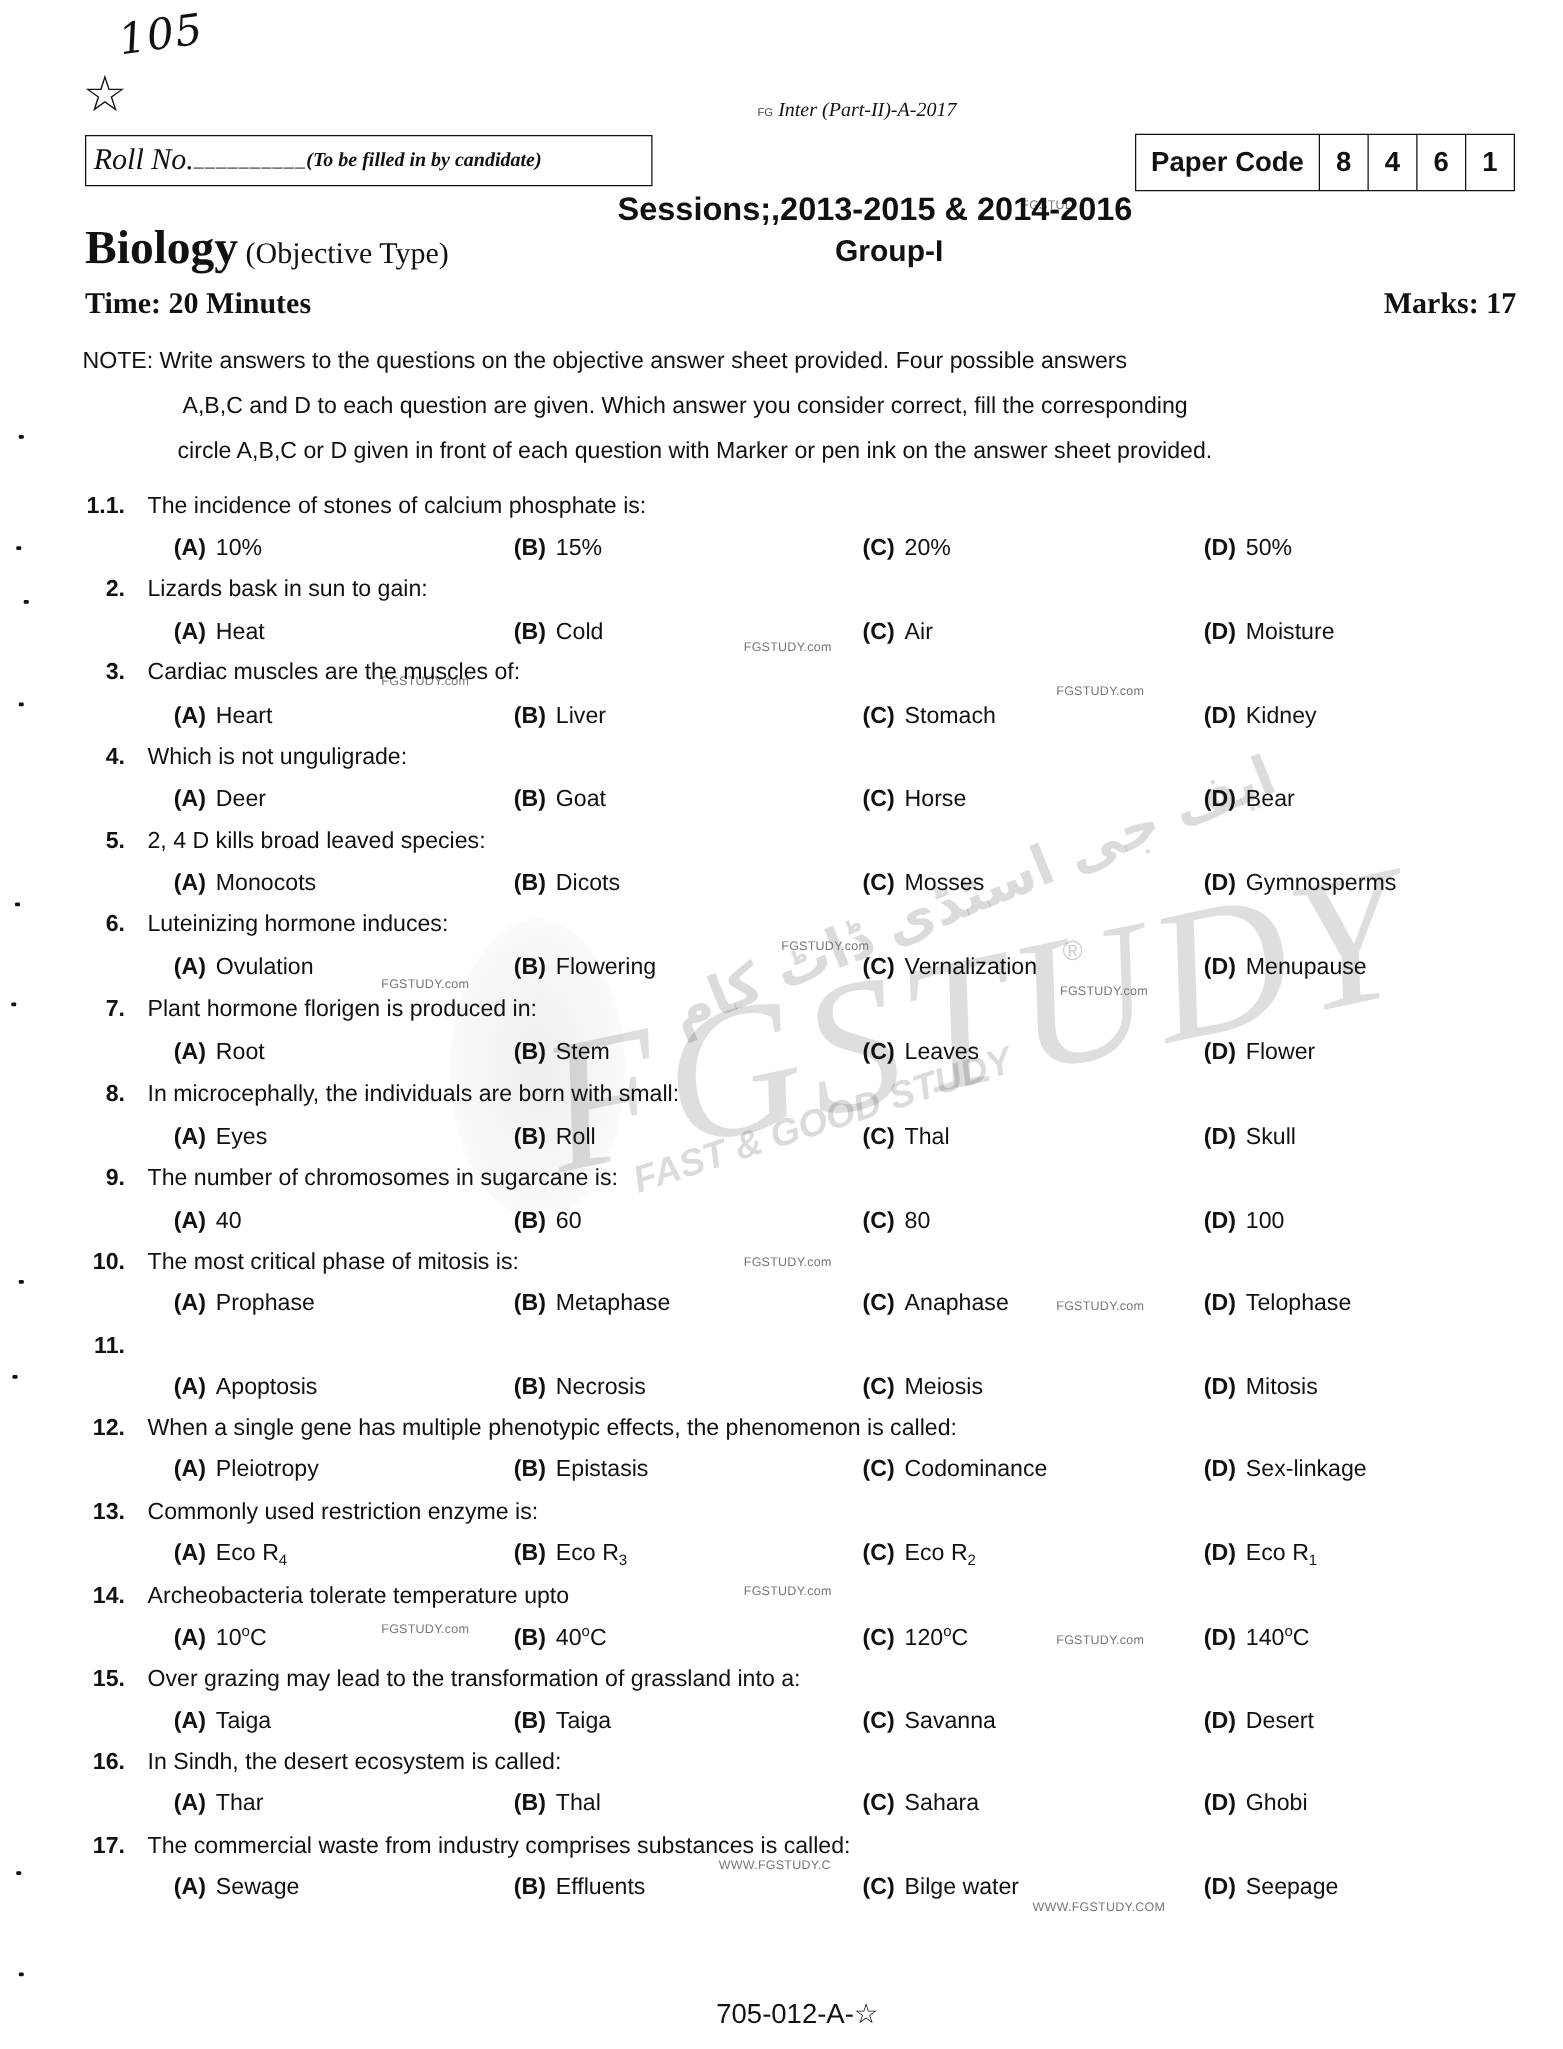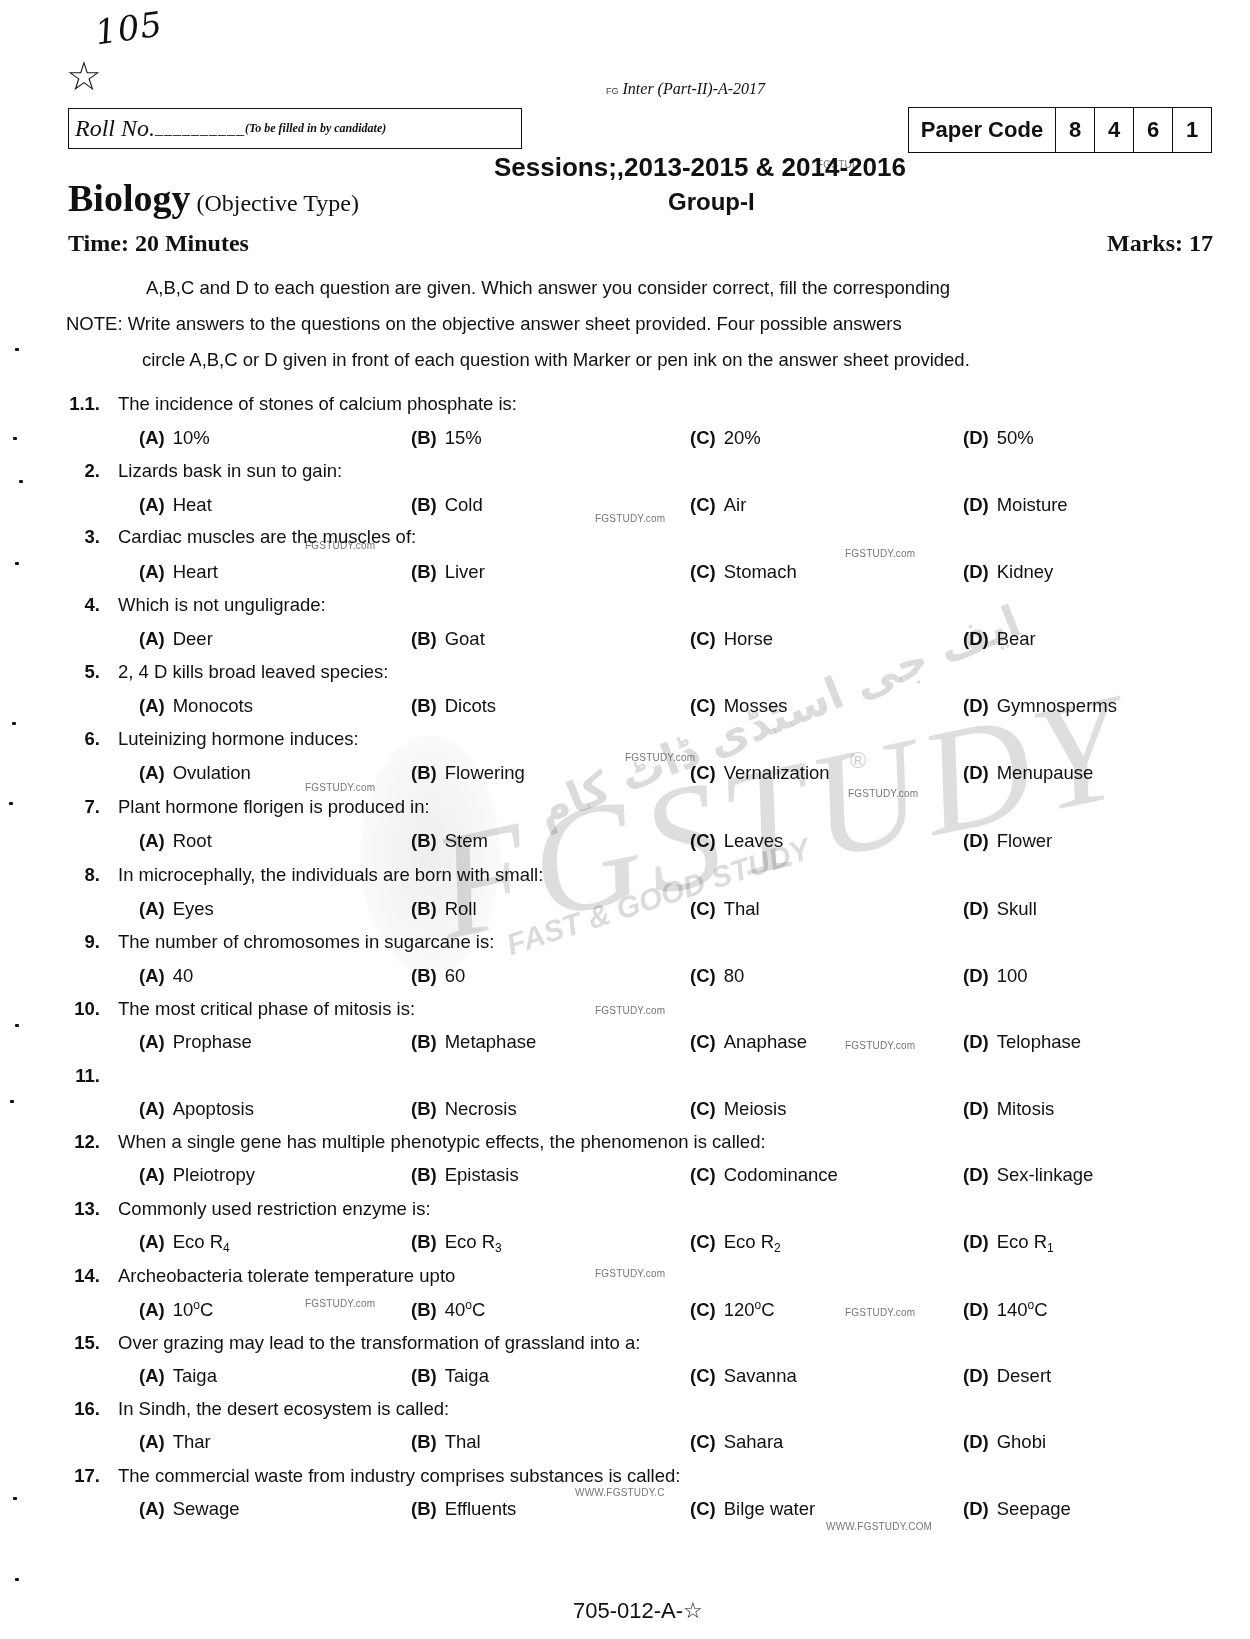--- a/index.html
+++ b/index.html
@@ -14,21 +14,21 @@
   }
   .star-top { left: 66px; top: 56px; font-size: 40px; line-height: 40px; color:#111; }
   .exam-ref { left: 590px; top: 80px; font-family: "Liberation Serif", serif; font-style: italic; font-size: 16px; }
   .exam-ref .tiny { font-family: "Liberation Sans", sans-serif; font-style: normal; font-size: 9px; color: #444; margin-right: 4px; margin-left: 16px; }
   .roll-box {
     left: 68px; top: 108px; width: 454px; height: 41px; border: 1.5px solid #111;
     box-sizing: border-box; display: flex; align-items: center; padding-left: 6px;
   }
   .roll-label { font-family: "Liberation Serif", serif; font-style: italic; font-size: 24px; }
   .roll-blank { font-family: "Liberation Serif", serif; font-size: 16px; letter-spacing: 1px; }
-  .roll-hint { font-family: "Liberation Serif", serif; font-style: italic; font-weight: bold; font-size: 12px; }
+  .roll-hint { font-family: "Liberation Serif", serif; font-style: italic; font-weight: bold; font-size: 16px; }
   .wm-small { font-size: 10px; color: #777; letter-spacing: 0.2px; white-space: nowrap; }
   .paper-code-table {
     left: 908px; top: 107px; height: 46px; display: flex; border: 1.5px solid #111; box-sizing: border-box;
   }
   .pc-cell { border-right: 1.5px solid #111; display: flex; align-items: center; justify-content: center; font-weight: bold; font-size: 22px; }
   .pc-cell:last-child { border-right: none; }
   .pc-label { width: 146px; }
   .pc-digit { width: 38px; }
   .sessions { left: 494px; top: 152px; font-weight: bold; font-size: 26px; white-space: nowrap; }
   .group { left: 668px; top: 188px; font-weight: bold; font-size: 24px; }
@@ -100,22 +100,22 @@
 <div class="abs sessions">Sessions;,2013-2015 &amp; 2014-2016</div>
 <div class="abs group">Group-I</div>
 <div class="abs subject">
   <span class="subject-main">Biology</span>
   <span class="subject-sub">(Objective Type)</span>
 </div>
 <div class="abs time">Time: 20 Minutes</div>
 <div class="abs marks">Marks: 17</div>
 
 <div class="abs note">
+  <div class="line">NOTE:  Write answers to the questions on the objective answer sheet provided. Four possible answers</div>
   <div class="line indent">A,B,C and D to each question are given. Which answer you consider correct, fill the corresponding</div>
-  <div class="line">NOTE:  Write answers to the questions on the objective answer sheet provided. Four possible answers</div>
   <div class="line indent2">circle A,B,C or D given in front of each question with Marker or pen ink on the answer sheet provided.</div>
 </div>
 
 <div class="abs watermark-blob"></div>
 <div class="abs watermark-urdu">ایف جی اسٹڈی ڈاٹ کام</div>
 <div class="abs watermark-big">FGSTUDY</div>
 <div class="abs watermark-sub">FAST &amp; GOOD STUDY</div>
 <div class="abs watermark-reg">®</div>
 
 <div class="abs wm-small" style="left:595px; top:513px;">FGSTUDY.com</div>

